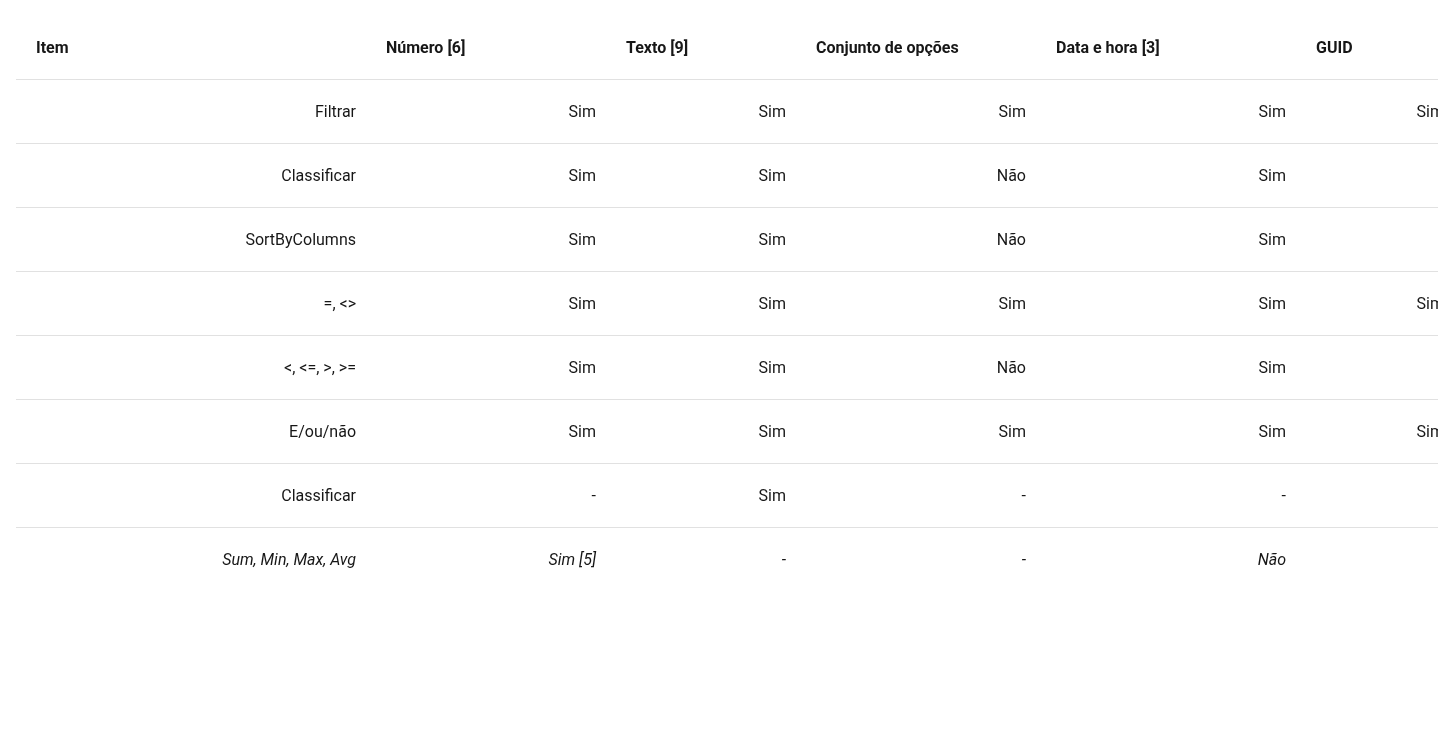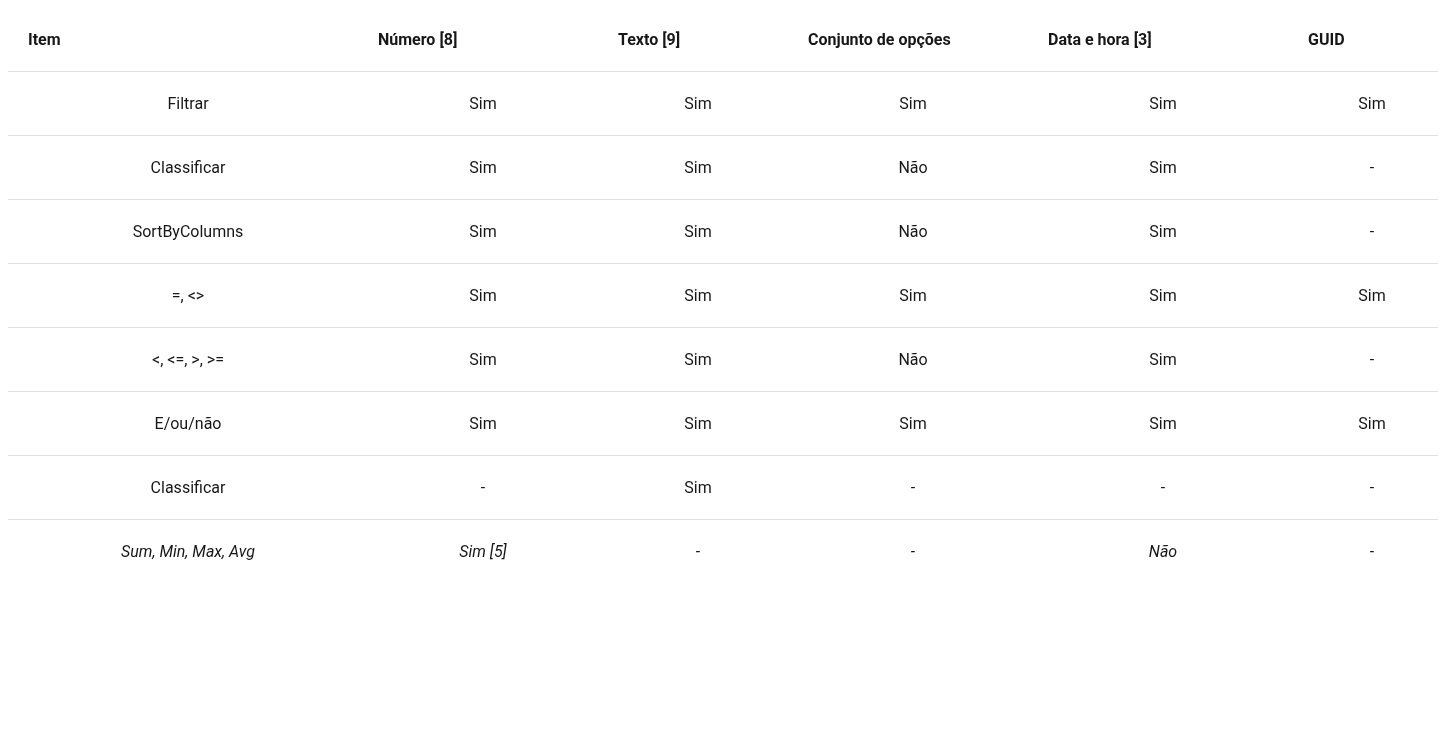--- a/index.html
+++ b/index.html
@@ -6,37 +6,37 @@
     margin: 0;
     padding: 0;
     background: #fff;
     font-family: "Segoe UI", -apple-system, BlinkMacSystemFont, Roboto, Arial, sans-serif;
     font-size: 16px;
     color: #171717;
   }
   .wrap {
     width: 1160px;
     box-sizing: border-box;
-    padding: 8px;
+    padding: 16px;
   }
   table {
     width: 100%;
     border-collapse: collapse;
     table-layout: fixed;
   }
   thead th {
     text-align: left;
     font-weight: 700;
     font-size: 16px;
     padding: 22px 10px 22px 20px;
     border-bottom: 1px solid #e1e1e1;
     color: #171717;
   }
   tbody td {
-    text-align: center;
+    text-align: right;
     font-weight: 400;
     font-size: 16px;
     padding: 22px 10px 22px 20px;
     border-bottom: 1px solid #e1e1e1;
     color: #171717;
     vertical-align: middle;
   }
   tbody tr:last-child td {
     border-bottom: none;
     font-style: italic;
@@ -58,21 +58,21 @@
       <col class="c0">
         <col class="c1">
         <col class="c2">
         <col class="c3">
         <col class="c4">
         <col class="c5">
     </colgroup>
     <thead>
       <tr>
         <th>Item</th>
-        <th>Número [8]</th>
+        <th>Número [6]</th>
         <th>Texto [9]</th>
         <th>Conjunto de opções</th>
         <th>Data e hora [3]</th>
         <th>GUID</th>
       </tr>
     </thead>
     <tbody>
       <tr>
         <td>Filtrar</td>
         <td>Sim</td>

